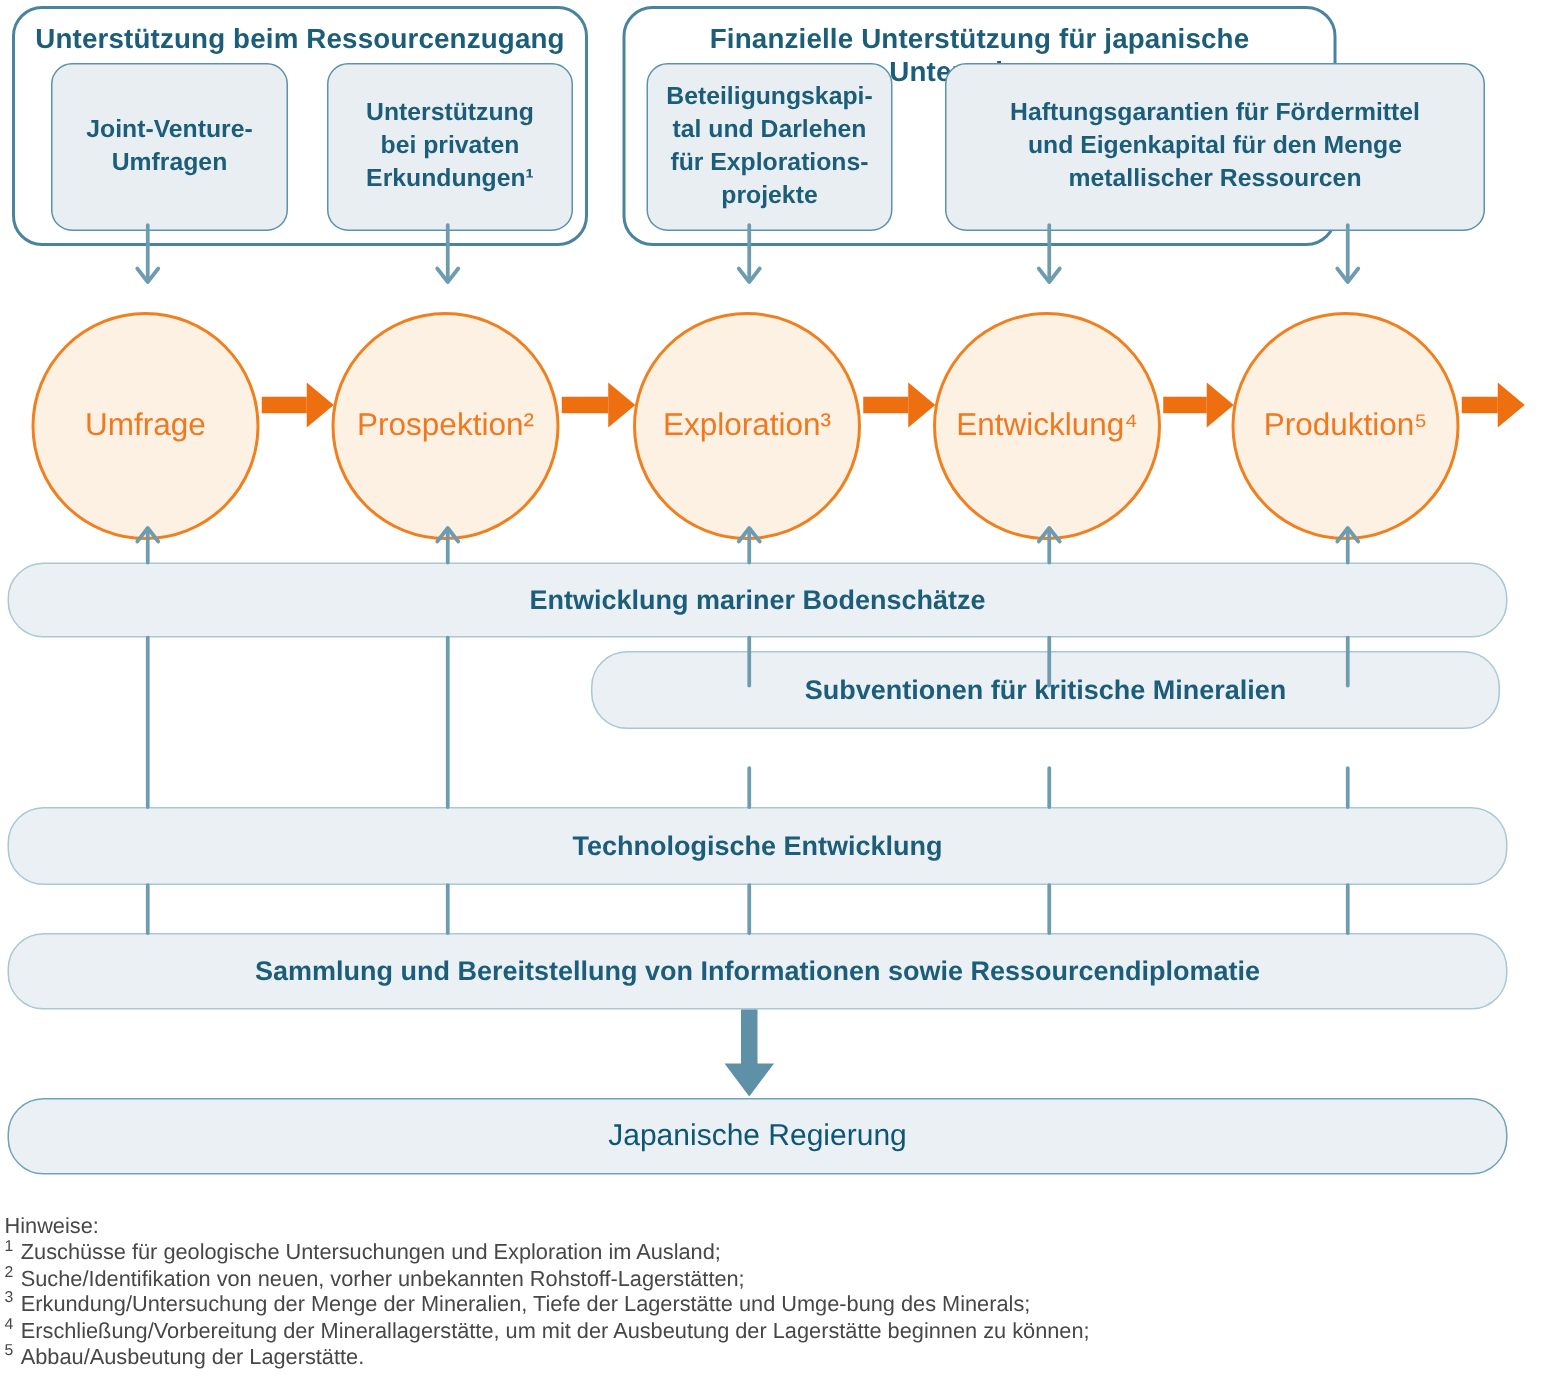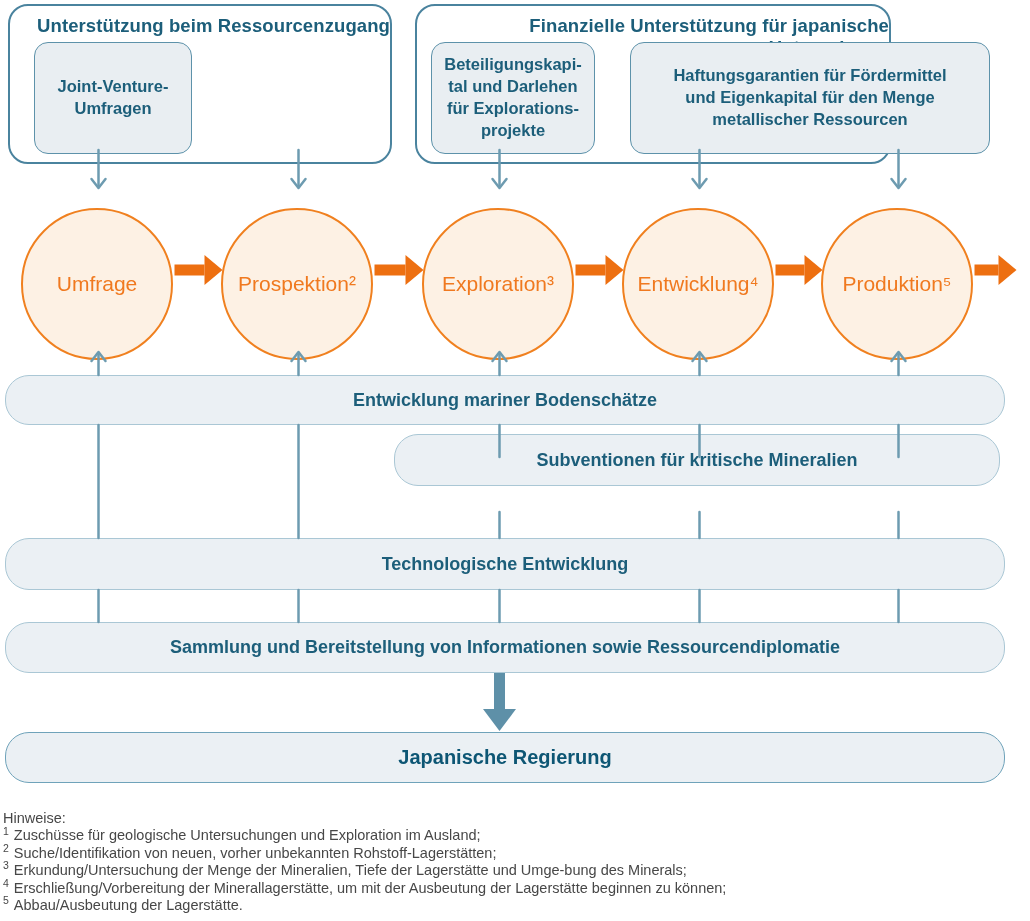--- a/index.html
+++ b/index.html
@@ -7,21 +7,21 @@
     position:relative; width:1030px; height:921px; background:#ffffff;
     font-family:"Liberation Sans", sans-serif; overflow:hidden;
   }
   .container-box {
     position:absolute; top:4px; height:160px; background:#ffffff;
     border:2px solid #4a839e; border-radius:20px; box-sizing:border-box;
   }
   .container-box.g1 { left:8px;  width:384px; }
   .container-box.g2 { left:415px; width:476px;text-decoration:underline; }
   .container-title {
-    position:absolute; top:9px; left:0; right:0; text-align:right;
+    position:absolute; top:9px; left:0; right:0; text-align:center;
     font-size:18.5px; font-weight:700; color:#1c5e7a; letter-spacing:0.1px;
   }
   .sub-box {
     position:absolute; top:36px; height:112px; box-sizing:border-box;
     background:#e9eef2; border:1.5px solid #5d92aa; border-radius:14px;
     display:flex; align-items:center; justify-content:center; text-align:center;
     color:#1c5e7a; font-weight:700; font-size:16.5px; line-height:1.32;
     white-space:pre-line; padding:4px 6px;
   }
   .g1 .b1 { left:12px;  width:158px;margin-left:12px; }
@@ -39,40 +39,43 @@
     position:absolute; box-sizing:border-box;
     background:#ebf0f4; border:1.5px solid #aac7d5; border-radius:24px;
     display:flex; align-items:center; justify-content:center; text-align:left;
     color:#1c5e7a; font-size:18px; font-weight:700; z-index:1;
   }
   .bar1 { left:5px;   top:375px; width:1000px; height:50px; }
   .bar2 { left:394px; top:434px; width:606px;  height:52px; }
   .bar3 { left:5px;   top:538px; width:1000px; height:52px; }
   .bar4 { left:5px;   top:622px; width:1000px; height:51px; }
   .gov  { left:5px;   top:732px; width:1000px; height:51px;
-          border-color:#6fa3ba; color:#0d5674; font-size:20px; font-weight:700; }
+          border-color:#6fa3ba; color:#0d5674; font-size:20px; font-weight:400; }
   .overlay { position:absolute; left:0; top:0; z-index:2; pointer-events:none; }
   .footnotes {
     position:absolute; left:3px; top:810px; z-index:1;
     font-size:14.5px; color:#474747; line-height:17.4px;
   }
   .fn .sup {
     display:inline-block; vertical-align:super; font-size:10.5px;
     margin-right:5px; line-height:0;
   }
 </style>
 </head>
 <body>
 
 <div class="wrap">
 
   <div class="container-box g1">
     <div class="container-title">Unterstützung beim Ressourcenzugang</div>
     <div class="sub-box b1">Joint-Venture-
 Umfragen</div>
+    <div class="sub-box b2">Unterstützung
+bei privaten
+Erkundungen¹</div>
   </div>
 
   <div class="container-box g2">
     <div class="container-title">Finanzielle Unterstützung für japanische Unternehmen</div>
     <div class="sub-box b1">Beteiligungskapi-
 tal und Darlehen
 für Explorations-
 projekte</div>
     <div class="sub-box b2">Haftungsgarantien für Fördermittel
 und Eigenkapital für den Menge

